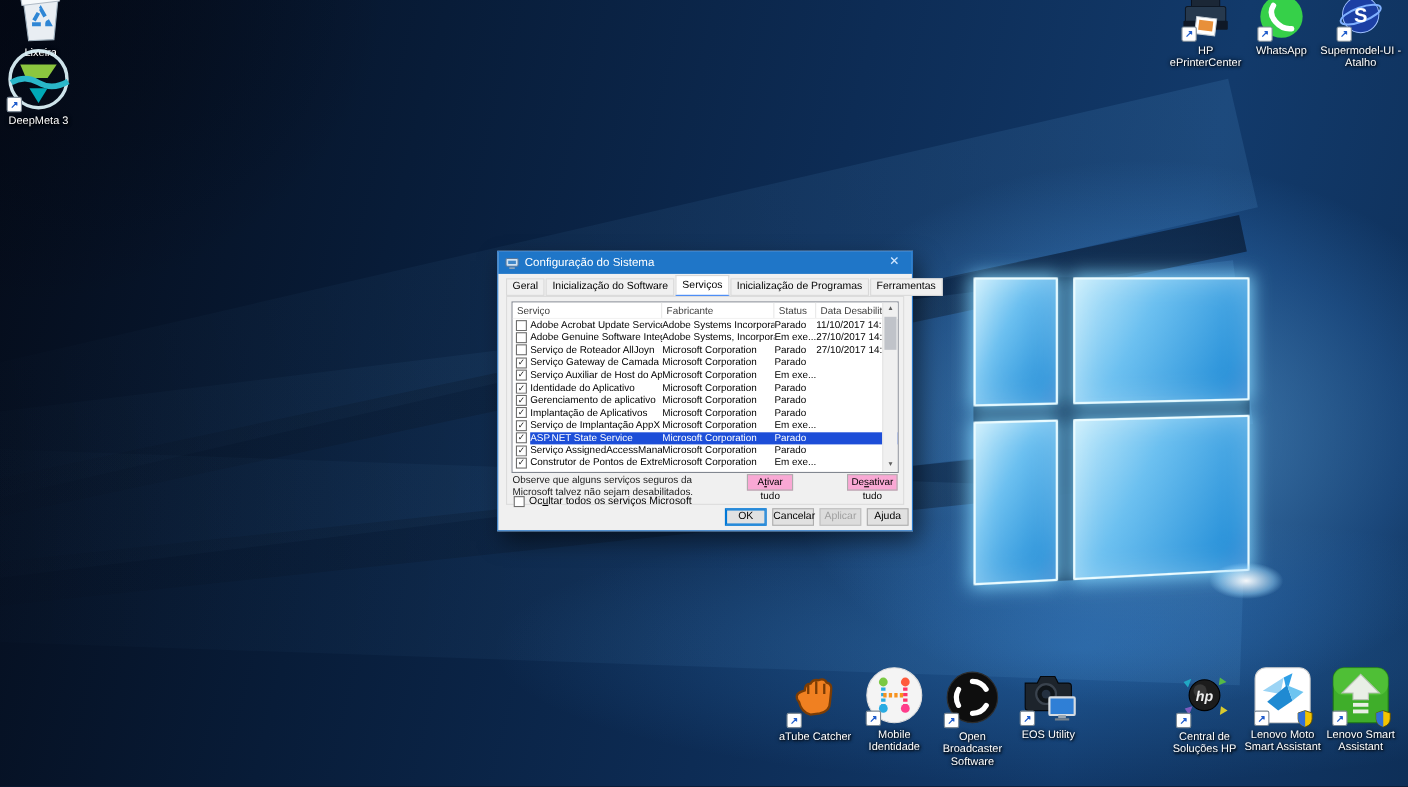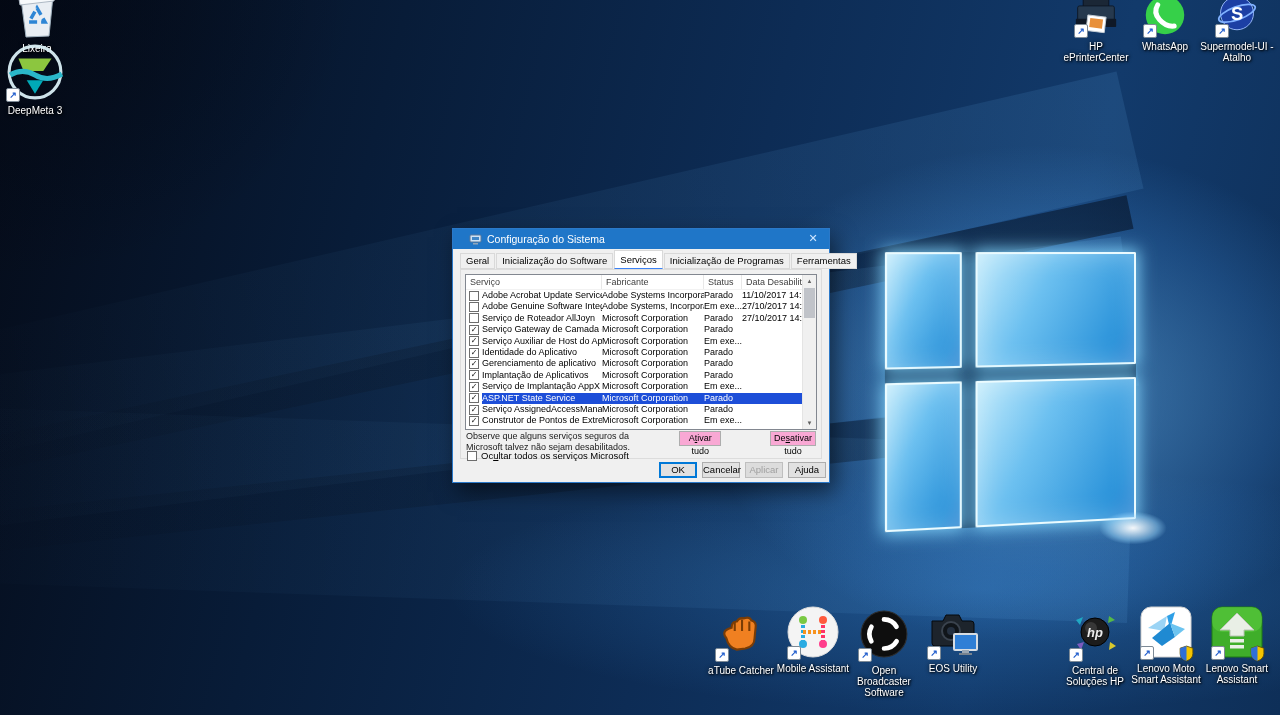--- a/index.html
+++ b/index.html
@@ -35,21 +35,21 @@
     text-shadow:1px 1px 2px #000,0 0 4px rgba(0,0,0,.9);}
   .art{position:relative;display:flex;align-items:center;justify-content:center;}
   .a44{width:44px;height:44px;} .a48{width:48px;height:48px;} .a52{width:52px;height:56px;}
   .lnk{position:absolute;left:0;bottom:0;width:12px;height:12px;background:#fff;border:1px solid #7d8a96;
     border-radius:2px;color:#1f5ccc;font-size:9px;font-weight:bold;line-height:12px;text-align:center;}
   .uac{position:absolute;right:-3px;bottom:-2px;width:17px;height:17px;}
 
   
   #dlg{position:absolute;left:452px;top:228px;width:376px;height:253px;background:#f0f0f0;
     border:1px solid #2b79c9;box-shadow:5px 9px 20px rgba(0,0,0,.5);font-size:10px;color:#000;}
-  #titlebar{height:20px;background:#1f76c8;display:flex;align-items:center;gap:5px;padding-left:16px;color:#fff;font-size:10.5px;}
+  #titlebar{height:20px;background:#1f76c8;display:flex;align-items:center;gap:5px;padding-left:6px;color:#fff;font-size:10.5px;}
   #titlebar .ttl{flex:0 1 auto;}
   #closebtn{margin-left:auto;width:32px;height:20px;color:#cfe6ff;font-size:11px;text-align:center;line-height:19px;}
   #tabs{position:absolute;top:25px;left:7px;height:15px;display:flex;align-items:flex-end;z-index:2;}
   .tab{height:12px;line-height:12px;padding:1px 5px;background:#f0f0f0;border:1px solid #d9d9d9;margin-right:1px;font-size:9.5px;white-space:nowrap;}
   .tab.active{background:#fff;height:15px;line-height:15px;margin-top:-3px;border-bottom:1px solid #3b82f6;position:relative;z-index:3;}
   #frame{position:absolute;top:40px;left:7px;right:7px;bottom:23px;border:1px solid #dcdcdc;background:#f0f0f0;}
 
   #svclist{position:absolute;top:4px;left:4px;right:4px;height:154px;background:#fff;border:1px solid #828790;overflow:hidden;}
   #lhead{display:flex;height:14px;line-height:14px;color:#3f3f3f;font-size:9px;background:#fff;border-bottom:1px solid #f2f2f2;}
   #lhead span{padding-left:4px;border-right:1px solid #e8e8e8;overflow:hidden;white-space:nowrap;box-sizing:border-box;}
@@ -179,21 +179,21 @@
       <path d="M16 14 V38" stroke="#29abe2" stroke-width="4" stroke-dasharray="3 2"></path>
       <path d="M36 14 V38" stroke="#ff3366" stroke-width="4" stroke-dasharray="3 2"></path>
       <path d="M16 26 H36" stroke="#f7931e" stroke-width="4" stroke-dasharray="3 2"></path>
       <circle cx="16" cy="14" r="4" fill="#7ac943"></circle>
       <circle cx="36" cy="14" r="4" fill="#ff5a3c"></circle>
       <circle cx="16" cy="38" r="4" fill="#29abe2"></circle>
       <circle cx="36" cy="38" r="4" fill="#ff3d8b"></circle>
     </svg>
     <span class="lnk">↗</span>
   </span>
-  <span class="lbl">Mobile Assistant</span>
+  <span class="lbl">Mobile Identidade</span>
 </div>
 <div class="dicon" style="left:845px;top:606px;">
   <span class="art a52">
     <svg width="50" height="50" viewBox="0 0 48 48">
       <circle cx="24" cy="24" r="22" fill="#0e0e0e" stroke="#2c2c2c"></circle>
       <g stroke="#fff" stroke-width="4.5" fill="none" stroke-linecap="round">
         <path d="M24 10 A14 14 0 0 1 36 17"></path>
         <path d="M24 10 A14 14 0 0 1 36 17" transform="rotate(120 24 24)"></path>
         <path d="M24 10 A14 14 0 0 1 36 17" transform="rotate(240 24 24)"></path>
       </g>

